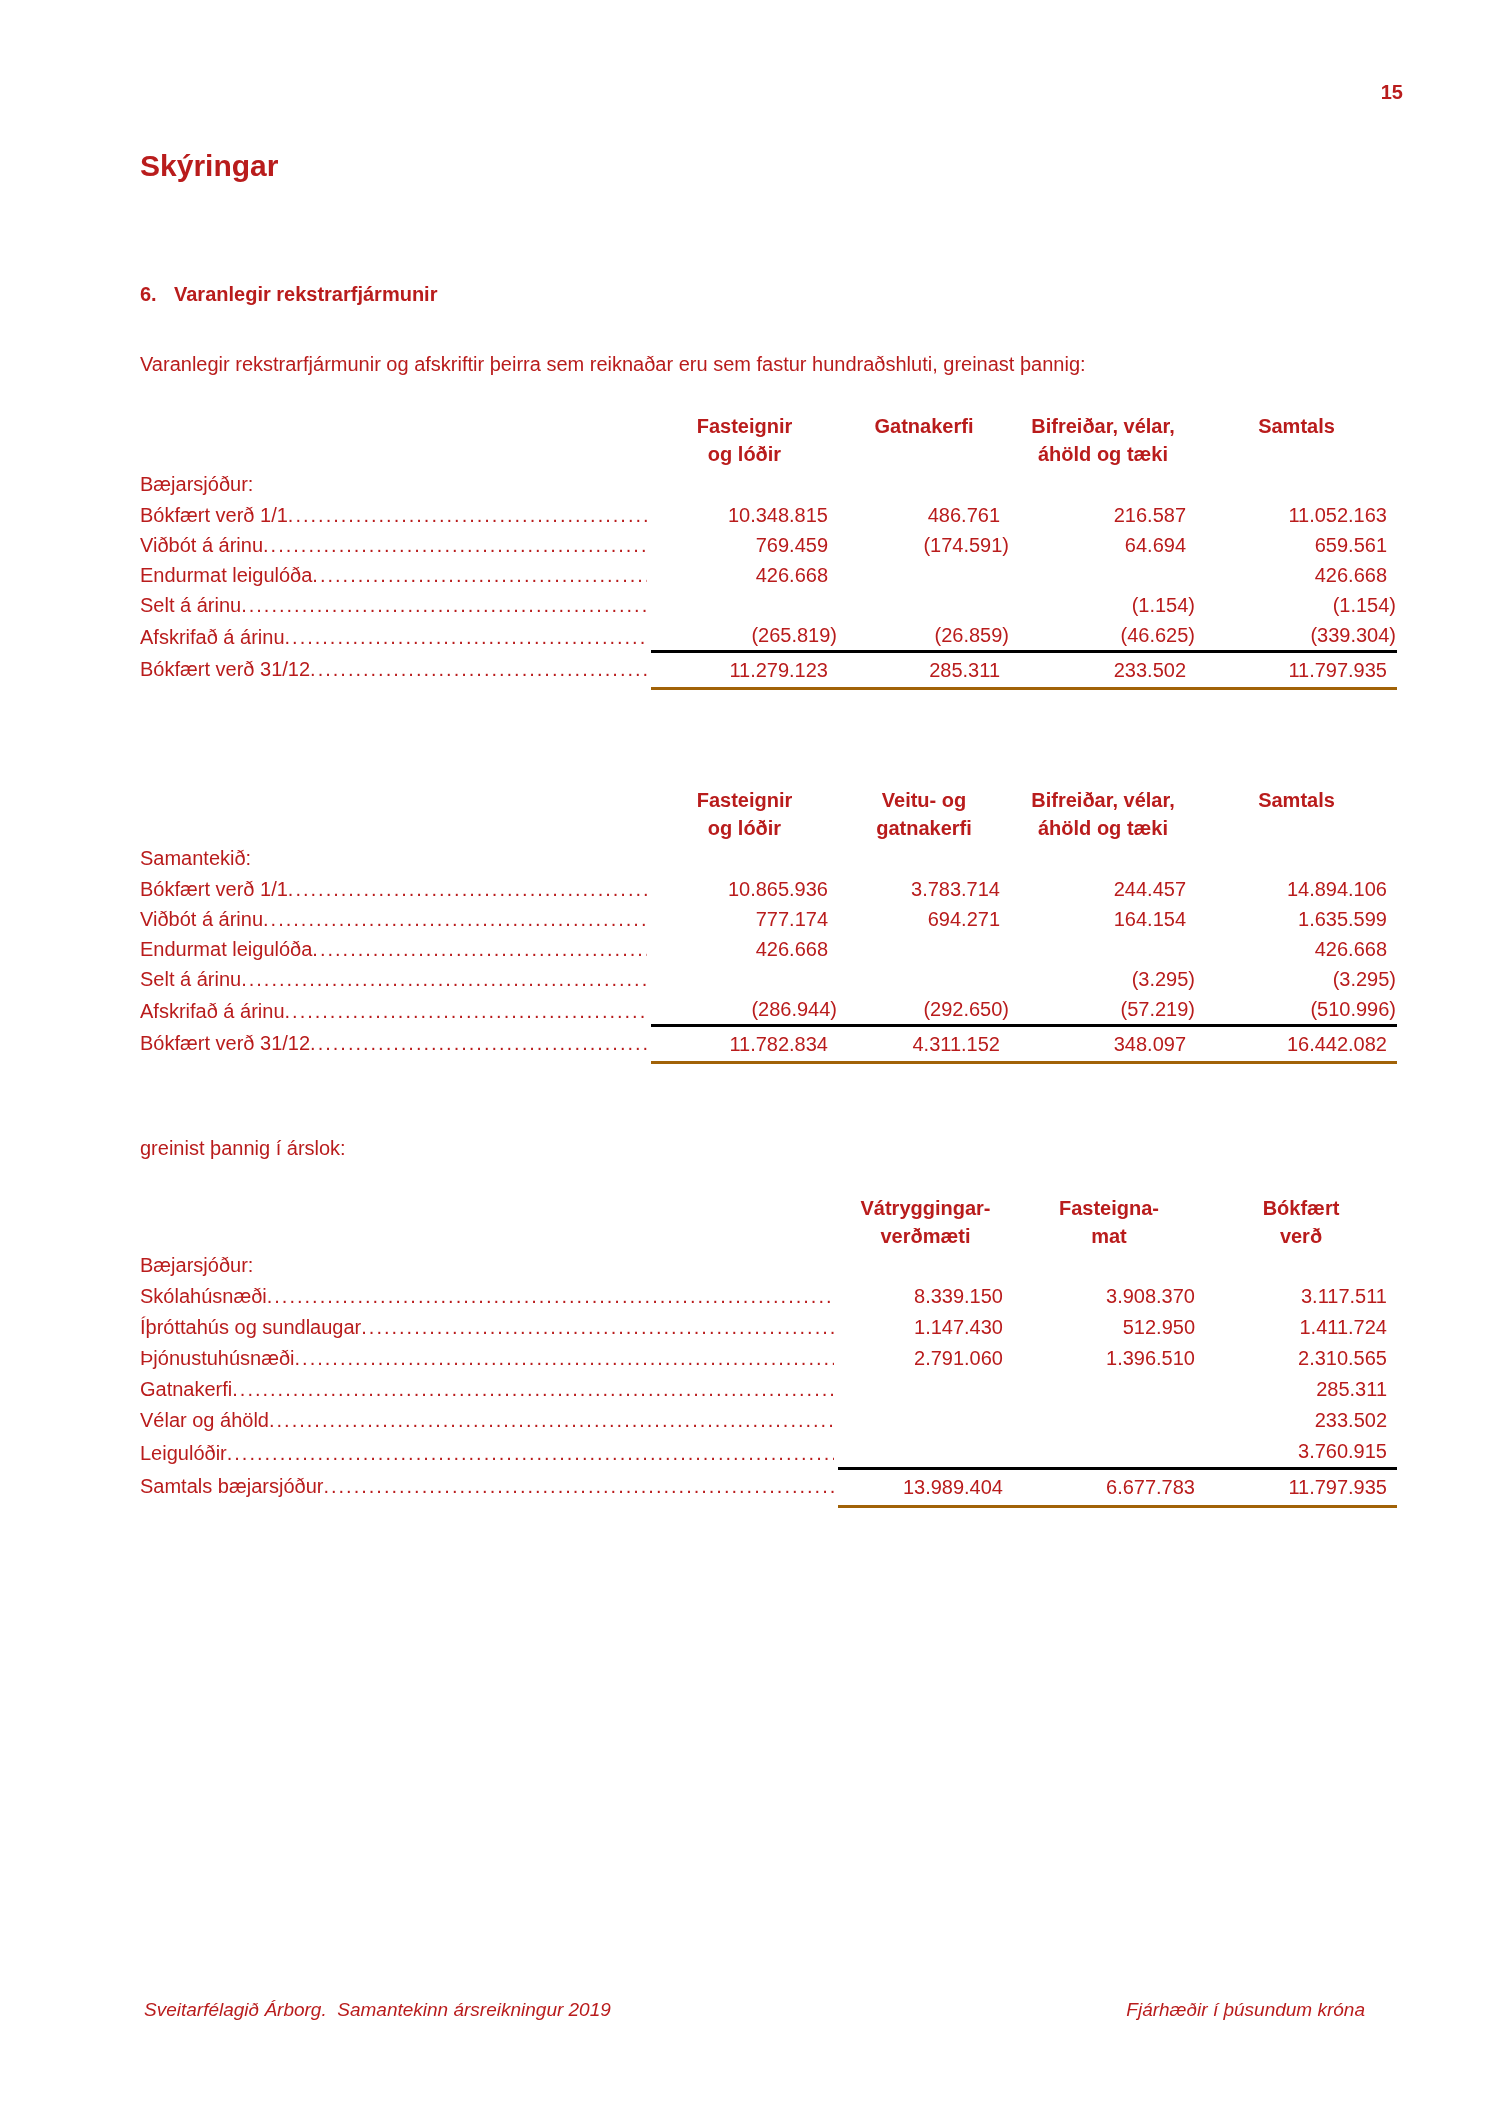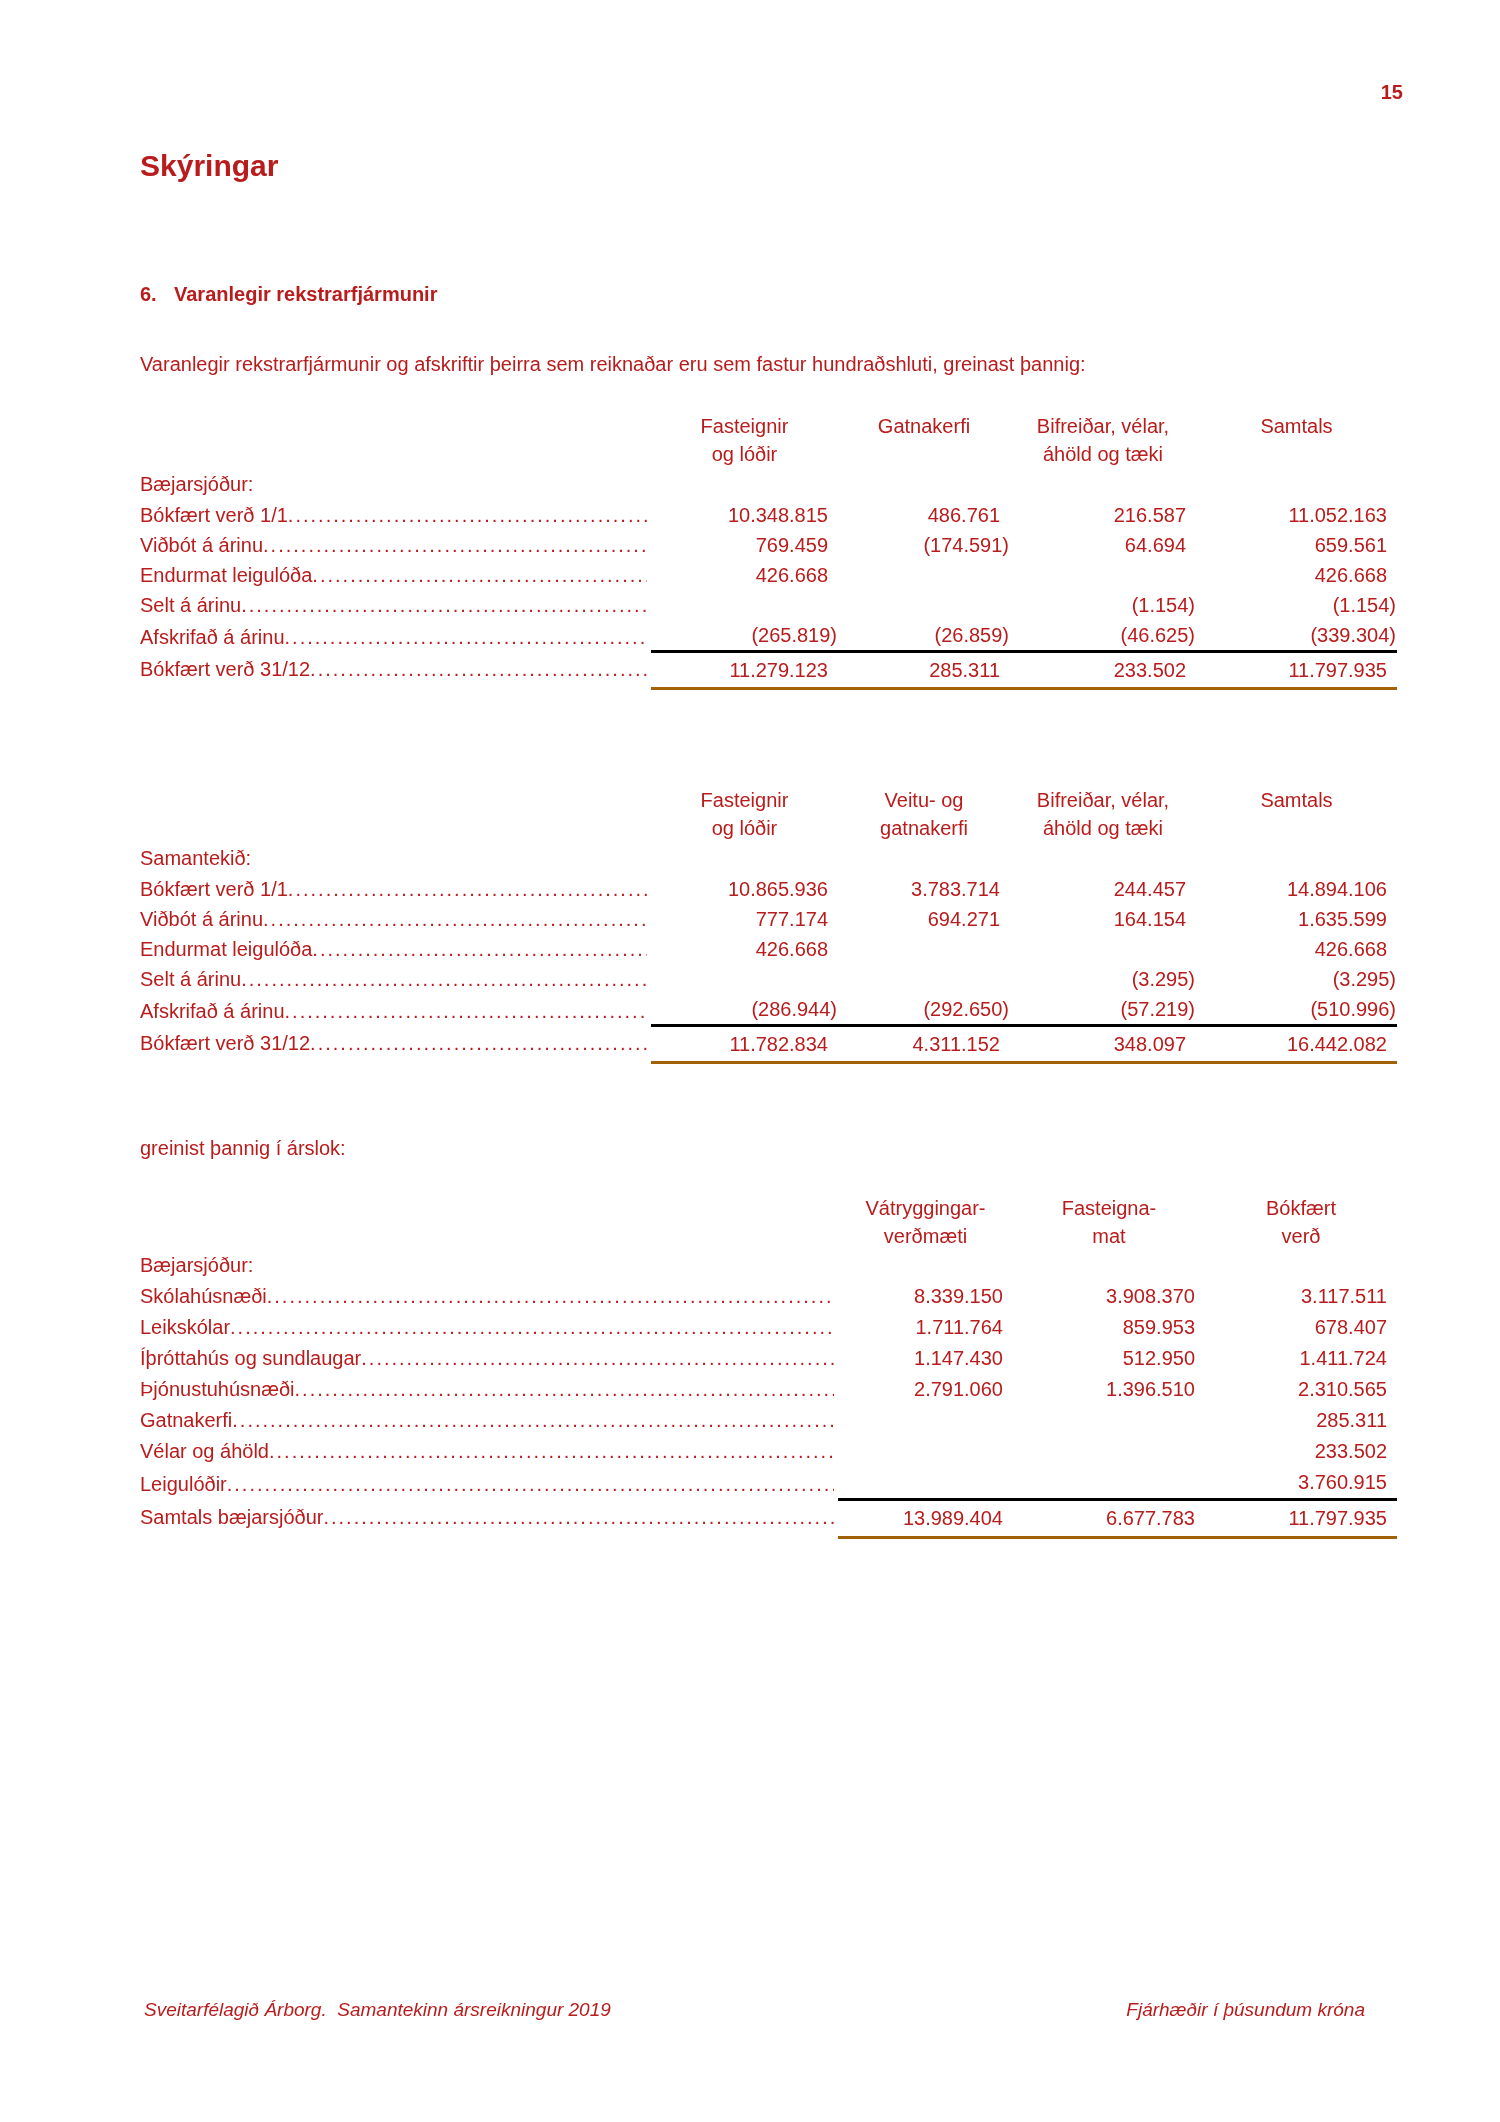--- a/index.html
+++ b/index.html
@@ -28,21 +28,21 @@
   .section-heading .sec-num{display:inline-block;width:34px;}
   .intro{margin:46px 0 0 0;font-size:20px;line-height:24px;}
   .para2{margin:68px 0 0 0;font-size:20px;line-height:32px;}
   .para2 .j1{text-align:justify;text-align-last:justify;}
   .para2 .j2{text-align:left;}
 
   table{border-collapse:collapse;table-layout:fixed;width:1257px;font-size:20px;}
   #table1{margin-top:36px;}
   #table2{margin-top:96px;}
   #table3{margin-top:30px;}
-  th{font-weight:normal;text-align:center;padding:0;line-height:28px;vertical-align:bottom;}
+  th{font-weight:bold;text-align:center;padding:0;line-height:28px;vertical-align:bottom;}
   td{padding:0;line-height:30px;vertical-align:bottom;}
   #table3 tbody td{line-height:31px;}
   tr.group td{line-height:32px;}
   td.num{text-align:right;padding-right:10px;white-space:nowrap;}
   td.num span.neg{display:inline-block;margin-right:-9px;}
   td.lbl .leader{display:flex;align-items:center;padding-right:4px;}
   td.lbl .txt{white-space:nowrap;}
   td.lbl .dots{flex:1;overflow:hidden;white-space:nowrap;}
   td.lbl .dots::after{
     content:"....................................................................................................................................................................";
@@ -314,31 +314,20 @@
               <span class="dots"></span>
             </div>
           </td>
           <td class="num"><span>8.339.150</span></td>
           <td class="num"><span>3.908.370</span></td>
           <td class="num"><span>3.117.511</span></td>
         </tr>
         <tr>
           <td class="lbl">
             <div class="leader">
-              <span class="txt">Leikskólar</span>
-              <span class="dots"></span>
-            </div>
-          </td>
-          <td class="num"><span>1.711.764</span></td>
-          <td class="num"><span>859.953</span></td>
-          <td class="num"><span>678.407</span></td>
-        </tr>
-        <tr>
-          <td class="lbl">
-            <div class="leader">
               <span class="txt">Íþróttahús og sundlaugar</span>
               <span class="dots"></span>
             </div>
           </td>
           <td class="num"><span>1.147.430</span></td>
           <td class="num"><span>512.950</span></td>
           <td class="num"><span>1.411.724</span></td>
         </tr>
         <tr>
           <td class="lbl">

